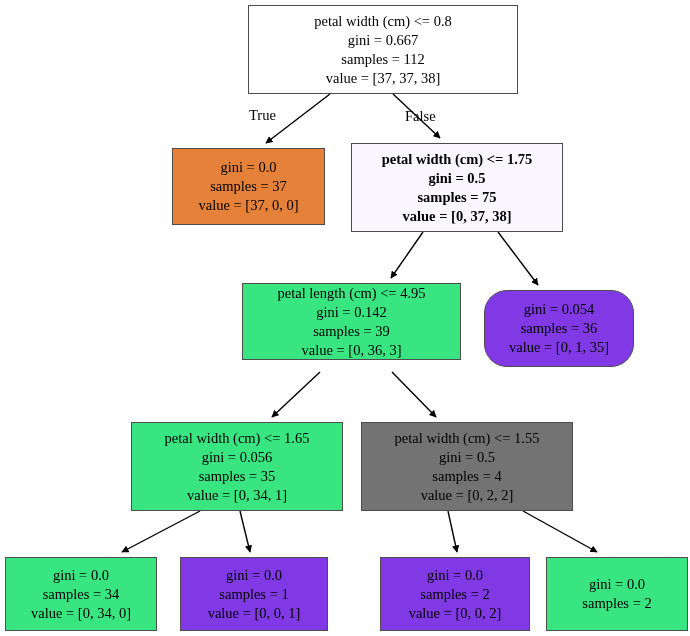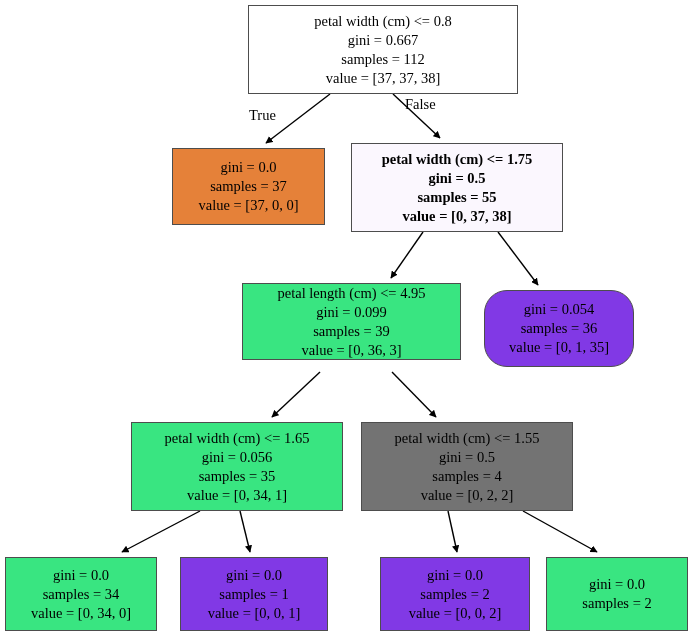--- a/index.html
+++ b/index.html
@@ -66,45 +66,45 @@
       <line x1="320" y1="372" x2="272" y2="417"></line>
       <line x1="392" y1="372" x2="436" y2="417"></line>
       <line x1="200" y1="511" x2="122" y2="552"></line>
       <line x1="240" y1="511" x2="250" y2="552"></line>
       <line x1="448" y1="511" x2="457" y2="552"></line>
       <line x1="523" y1="511" x2="597" y2="552"></line>
     </g>
   </svg>
 
   <span class="edge-label" style="left:249px; top:107px;">True</span>
-  <span class="edge-label" style="left:405px; top:96px;">False</span>
+  <span class="edge-label" style="left:405px; top:108px;">False</span>
 
   <div class="node" style="left: 248px; top: 5px; width: 270px; height: 89px; background: rgb(255, 255, 255);">
     <span class="ln">petal width (cm) &lt;= 0.8</span>
     <span class="ln">gini = 0.667</span>
     <span class="ln">samples = 112</span>
     <span class="ln">value = [37, 37, 38]</span>
   </div>
 
   <div class="node" style="left: 172px; top: 148px; width: 153px; height: 77px; background: rgb(229, 129, 57);">
     <span class="ln">gini = 0.0</span>
     <span class="ln">samples = 37</span>
     <span class="ln">value = [37, 0, 0]</span>
   </div>
 
   <div class="node" style="left: 351px; top: 143px; width: 212px; height: 89px; background: rgb(251, 247, 254); font-weight: bold;">
     <span class="ln">petal width (cm) &lt;= 1.75</span>
     <span class="ln">gini = 0.5</span>
-    <span class="ln">samples = 55</span>
+    <span class="ln">samples = 75</span>
     <span class="ln">value = [0, 37, 38]</span>
   </div>
 
   <div class="node" style="left: 242px; top: 283px; width: 219px; height: 77px; background: rgb(57, 229, 129);">
     <span class="ln">petal length (cm) &lt;= 4.95</span>
-    <span class="ln">gini = 0.099</span>
+    <span class="ln">gini = 0.142</span>
     <span class="ln">samples = 39</span>
     <span class="ln">value = [0, 36, 3]</span>
   </div>
 
   <div class="node" style="left: 484px; top: 290px; width: 150px; height: 77px; background: rgb(129, 57, 229); border-radius: 23px;">
     <span class="ln">gini = 0.054</span>
     <span class="ln">samples = 36</span>
     <span class="ln">value = [0, 1, 35]</span>
   </div>
 

